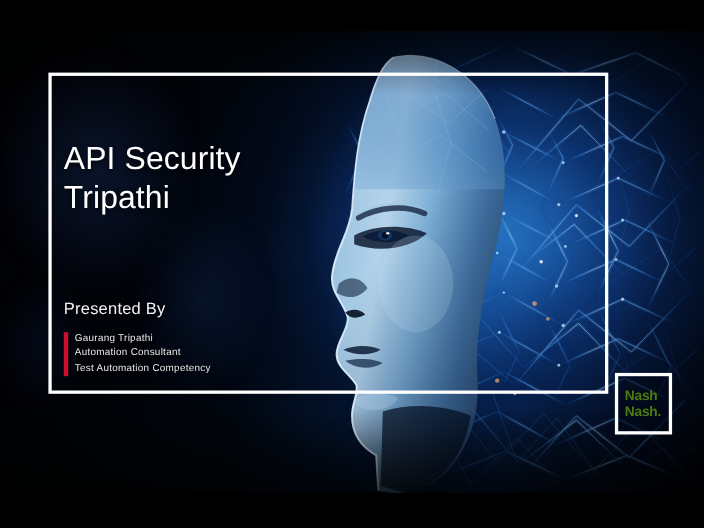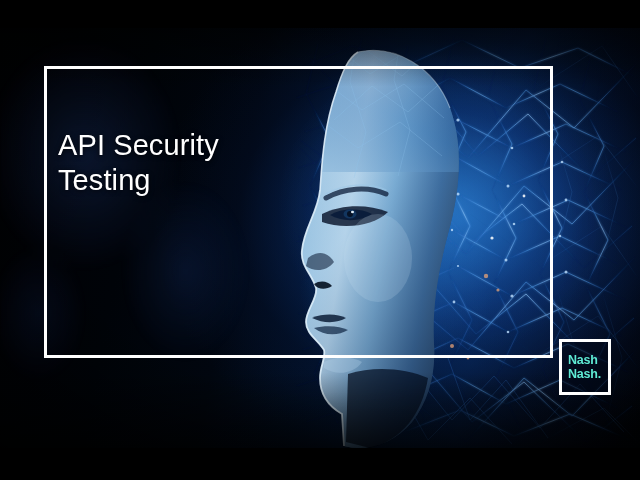--- a/index.html
+++ b/index.html
@@ -182,21 +182,21 @@
     border: 3px solid #ffffff;
     box-sizing: border-box;
     background: rgba(2,8,22,0.55);
     z-index: 30;
     display: flex;
     flex-direction: column;
     justify-content: center;
     padding-left: 6px;
   }
   .brand-line {
-    color: #5eead4;
+    color: #4d7c0f;
     font-size: 12.5px;
     font-weight: 700;
     line-height: 14.5px;
     letter-spacing: -0.2px;
   }
 </style>
 </head>
 <body>
 
 <div id="slide-stage">
@@ -425,23 +425,32 @@
       </svg>
     </div>
 
     <div class="art-layer" id="art-vignette"></div>
   </div>
 
   <div id="slide-frame"></div>
 
   <div id="title-block">
     <div id="slide-title">API Security
-Testing</div>
+Tripathi</div>
   </div>
 
+  <div id="presenter-block">
+    <div id="presented-by-label">Presented By</div>
+    <div id="presenter-details">
+      <div id="presenter-accent-bar"></div>
+      <div class="presenter-line">Gaurang Tripathi</div>
+      <div class="presenter-line">Automation Consultant</div>
+      <div class="presenter-line">Test Automation Competency</div>
+    </div>
+  </div>
 
   <div id="brand-logo">
     <div class="brand-line">Nash</div>
     <div class="brand-line">Nash.</div>
   </div>
 
   <div class="letterbox" id="letterbox-top"></div>
   <div class="letterbox" id="letterbox-bot"></div>
 
 </div>

